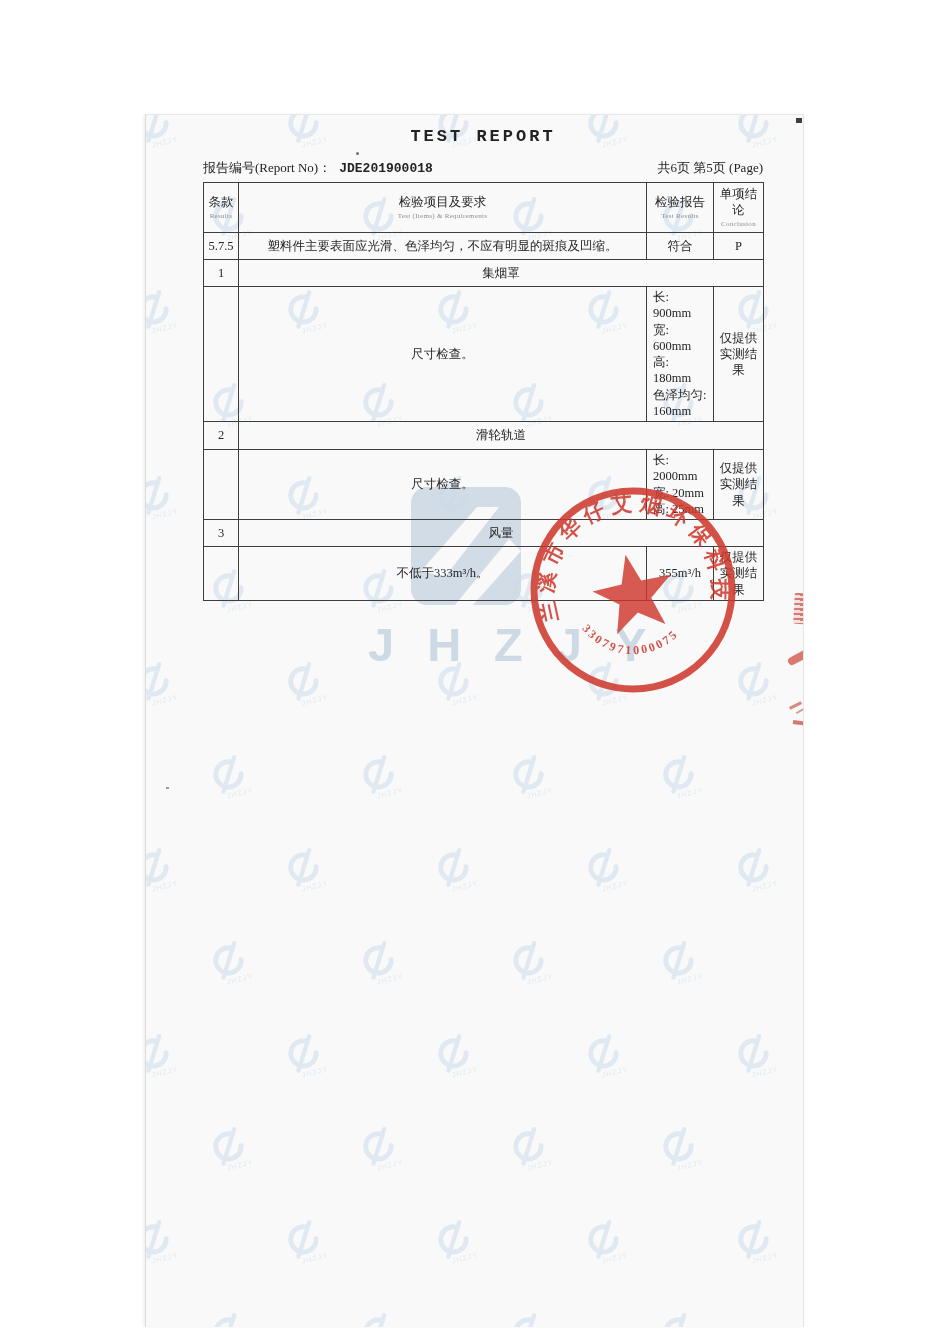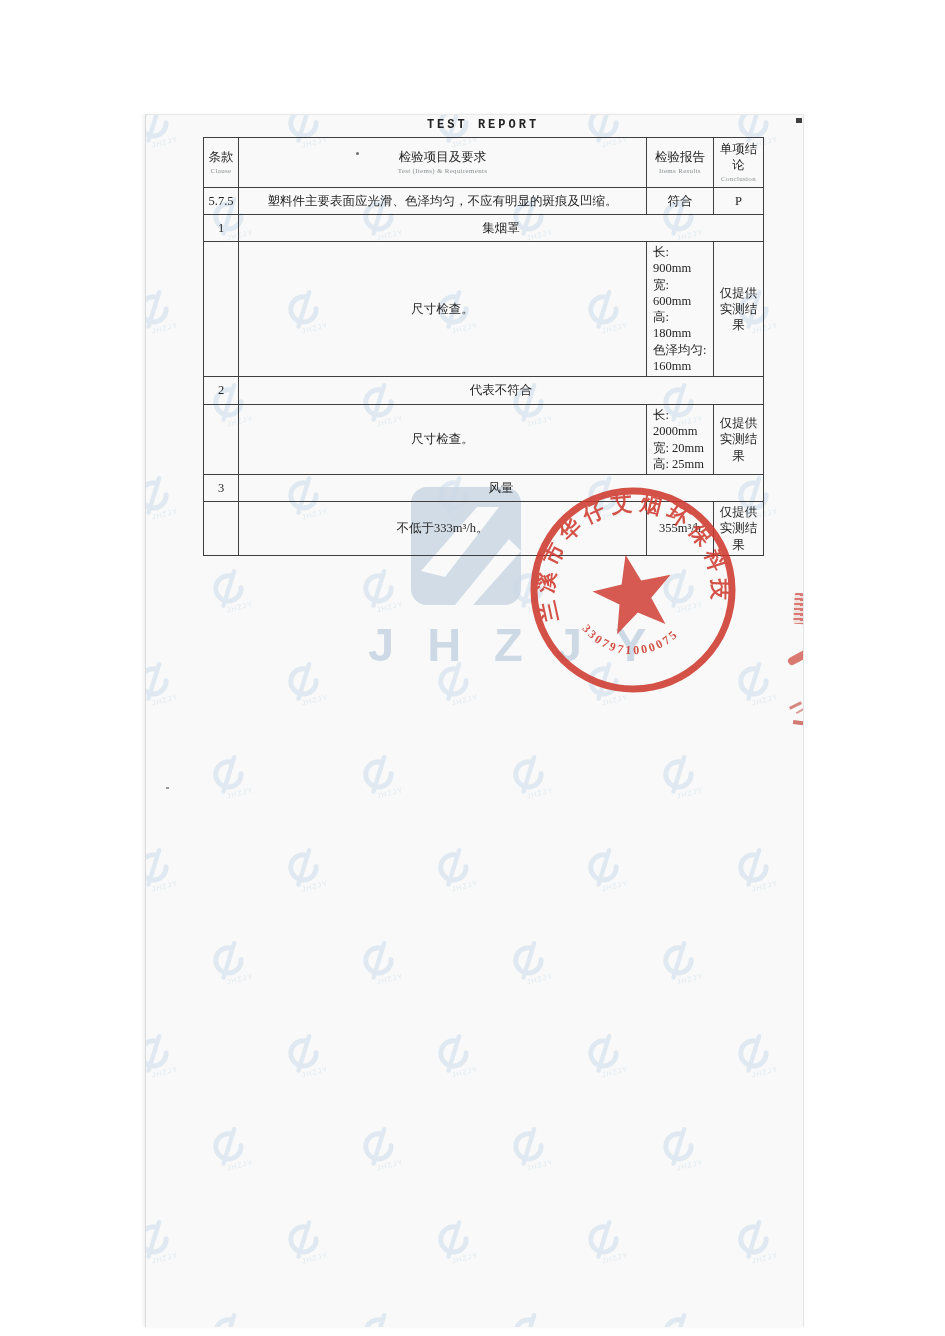--- a/index.html
+++ b/index.html
@@ -26,21 +26,21 @@
     font-weight:bold;font-size:47px;letter-spacing:33px;color:var(--logo,#cdd9e5);
   }
   
   .content{position:absolute;left:57px;top:0;width:560px;z-index:2;}
   h1.title{
     margin:44px 0 0 0;text-align:center;font-size:29px;font-weight:bold;
     letter-spacing:22px;padding-left:22px;color:#1c1c1c;
   }
   .subtitle{
     text-align:center;font-family:"Liberation Mono","DejaVu Sans Mono",monospace;
-    font-weight:bold;font-size:12px;letter-spacing:3px;margin-top:3px;color:#222;
+    font-weight:bold;font-size:17px;letter-spacing:3px;margin-top:12px;color:#222;
   }
   .report-line{
     display:flex;justify-content:space-between;align-items:flex-end;
     margin-top:13px;font-size:13px;color:#232323;
   }
   .rno{font-family:"Liberation Mono","DejaVu Sans Mono",monospace;font-weight:bold;margin-left:8px;font-size:13px;}
   table.report{
     margin-top:5px;width:560px;border-collapse:collapse;table-layout:fixed;
     background:transparent;
   }
@@ -307,41 +307,47 @@
   <svg class="biglogo" width="110" height="118" viewBox="0 0 110 118">
     <rect x="0" y="0" width="110" height="118" rx="16" fill="var(--logo,#cdd9e5)"></rect>
     <polygon points="10,84 66,20 88,20 34,90" fill="var(--paper,#f8f9f8)"></polygon>
     <polygon points="44,118 98,52 110,64 62,118" fill="var(--paper,#f8f9f8)"></polygon>
   </svg>
   <div class="bigtext">JHZJY</div>
 
   <div class="content">
     <div class="subtitle">TEST REPORT</div>
 
+    <div class="report-line">
+      <div>
+        <span>报告编号(Report No)：</span><span class="rno">JDE201900018</span>
+      </div>
+      <div>共6页  第5页 (Page)</div>
+    </div>
 
     <table class="report">
       <colgroup>
           <col class="c1">
           <col class="c2">
           <col class="c3">
           <col class="c4">
         </colgroup>
       <tbody>
         <tr class="h50">
           <th>
             <span class="cn">条款</span>
-            <span class="en">Clause</span>
+            <span class="en">Results</span>
           </th>
           <th>
             <span class="cn">检验项目及要求</span>
             <span class="en">Test (Items) &amp; Requirements</span>
           </th>
           <th>
             <span class="cn">检验报告</span>
-            <span class="en">Items Results</span>
+            <span class="en">Test Results</span>
           </th>
           <th>
             <span class="cn">单项结
 论</span>
             <span class="en">Conclusion</span>
           </th>
         </tr>
 
         <tr class="h27">
           <td class="clause">5.7.5</td>
@@ -363,21 +369,21 @@
 高: 180mm
 色泽均匀:
 160mm</td>
           <td class="concl">仅提供
 实测结
 果</td>
         </tr>
 
         <tr class="h28">
           <td class="clause">2</td>
-          <td class="item" colspan="3">代表不符合</td>
+          <td class="item" colspan="3">滑轮轨道</td>
         </tr>
 
         <tr class="h46">
           <td class="clause"></td>
           <td class="item">尺寸检查。</td>
           <td class="result dims">长: 2000mm
 宽: 20mm
 高: 25mm</td>
           <td class="concl">仅提供
 实测结

